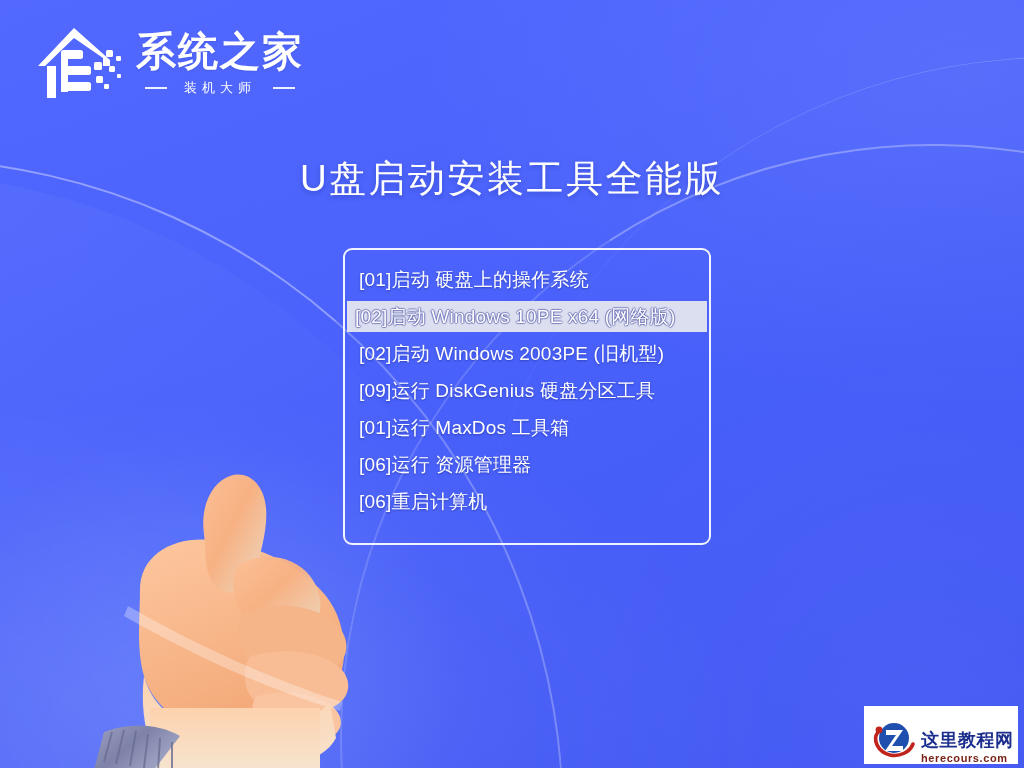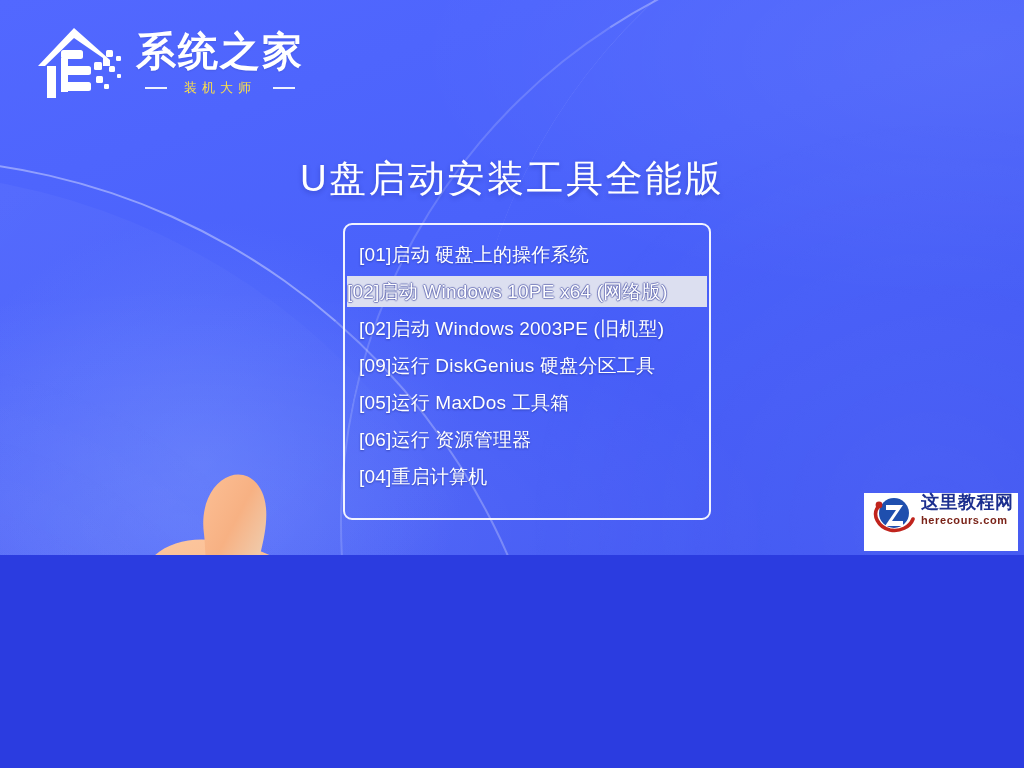--- a/index.html
+++ b/index.html
@@ -3,21 +3,21 @@
 <meta charset="utf-8">
 <style>
   html, body {
     margin: 0;
     padding: 0;
     background: #2b3ce0;
   }
   #screen {
     position: relative;
     width: 1024px;
-    height: 555px;
+    height: 768px;
     overflow: hidden;
     background: #4a62fb;
     font-family: "Liberation Sans", "DejaVu Sans", sans-serif;
     -webkit-font-smoothing: antialiased;
   }
 
   
   .bg-base {
     position: absolute;
     inset: 0;
@@ -102,21 +102,21 @@
     letter-spacing: 2px;
     line-height: 1.05;
     white-space: nowrap;
     text-shadow: 0 1px 2px rgba(0,0,0,0.10);
   }
   .logo-sub {
     display: flex;
     align-items: center;
     gap: 17px;
     margin-top: 7px;
-    color: #fde047;
+    color: #ffffff;
     font-size: 13px;
     letter-spacing: 5px;
     white-space: nowrap;
   }
   .logo-sub .dash {
     display: inline-block;
     width: 22px;
     height: 2px;
     background: #eef1ff;
     letter-spacing: 0;
@@ -133,21 +133,21 @@
     font-weight: 400;
     letter-spacing: 2.5px;
     z-index: 5;
     text-shadow: 0 2px 5px rgba(20,30,120,0.30);
   }
 
   
   .menu-box {
     position: absolute;
     left: 343px;
-    top: 223px;
+    top: 248px;
     width: 368px;
     height: 297px;
     border: 2px solid rgba(255,255,255,0.92);
     border-radius: 9px;
     box-sizing: border-box;
     padding: 14px 0 0 0;
     z-index: 5;
   }
   .menu-list { list-style: none; margin: 0; padding: 0; }
   .menu-item {
@@ -165,21 +165,21 @@
   .menu-item.selected {
     background: #dcdff0;
     color: #ffffff;
     text-shadow:
       -1px 0 1px rgba(60,70,160,0.55),
        1px 0 1px rgba(60,70,160,0.55),
        0 1px 1px rgba(60,70,160,0.55),
        0 -1px 1px rgba(60,70,160,0.55);
     margin-left: 2px;
     margin-right: 2px;
-    padding-left: 0;
+    padding-left: 8px;
   }
 
   
   .hand {
     position: absolute;
     left: 88px;
     top: 470px;
     width: 340px;
     height: 300px;
     z-index: 4;
@@ -187,21 +187,21 @@
 
   
   .watermark {
     position: absolute;
     right: 6px;
     bottom: 4px;
     width: 154px;
     height: 58px;
     background: #ffffff;
     display: flex;
-    align-items: flex-start;
+    align-items: flex-end;
     gap: 5px;
     padding: 0 6px;
     box-sizing: border-box;
     z-index: 9;
   }
   .wm-badge { width: 46px; height: 42px; flex: 0 0 auto; }
   .wm-text { display: flex; flex-direction: column; line-height: 1; }
   .wm-cn {
     color: #1c2f8f;
     font-size: 18px;
@@ -265,23 +265,23 @@
   
   <div class="main-title">U盘启动安装工具全能版</div>
 
   
   <div class="menu-box">
     <ul class="menu-list">
       <li class="menu-item">[01]启动 硬盘上的操作系统</li>
       <li class="menu-item selected">[02]启动 Windows 10PE x64 (网络版)</li>
       <li class="menu-item">[02]启动 Windows 2003PE (旧机型)</li>
       <li class="menu-item">[09]运行 DiskGenius 硬盘分区工具</li>
-      <li class="menu-item">[05]运行 MaxDos 工具箱</li>
+      <li class="menu-item">[01]运行 MaxDos 工具箱</li>
       <li class="menu-item">[06]运行 资源管理器</li>
-      <li class="menu-item">[04]重启计算机</li>
+      <li class="menu-item">[06]重启计算机</li>
     </ul>
   </div>
 
   
   <span>
     <svg class="hand" viewBox="0 0 340 300" xmlns="http://www.w3.org/2000/svg">
       <defs>
         <linearGradient id="skin" x1="0" y1="0" x2="1" y2="1">
           <stop offset="0%" stop-color="#fcbf95"></stop>
           <stop offset="45%" stop-color="#f7b183"></stop>

